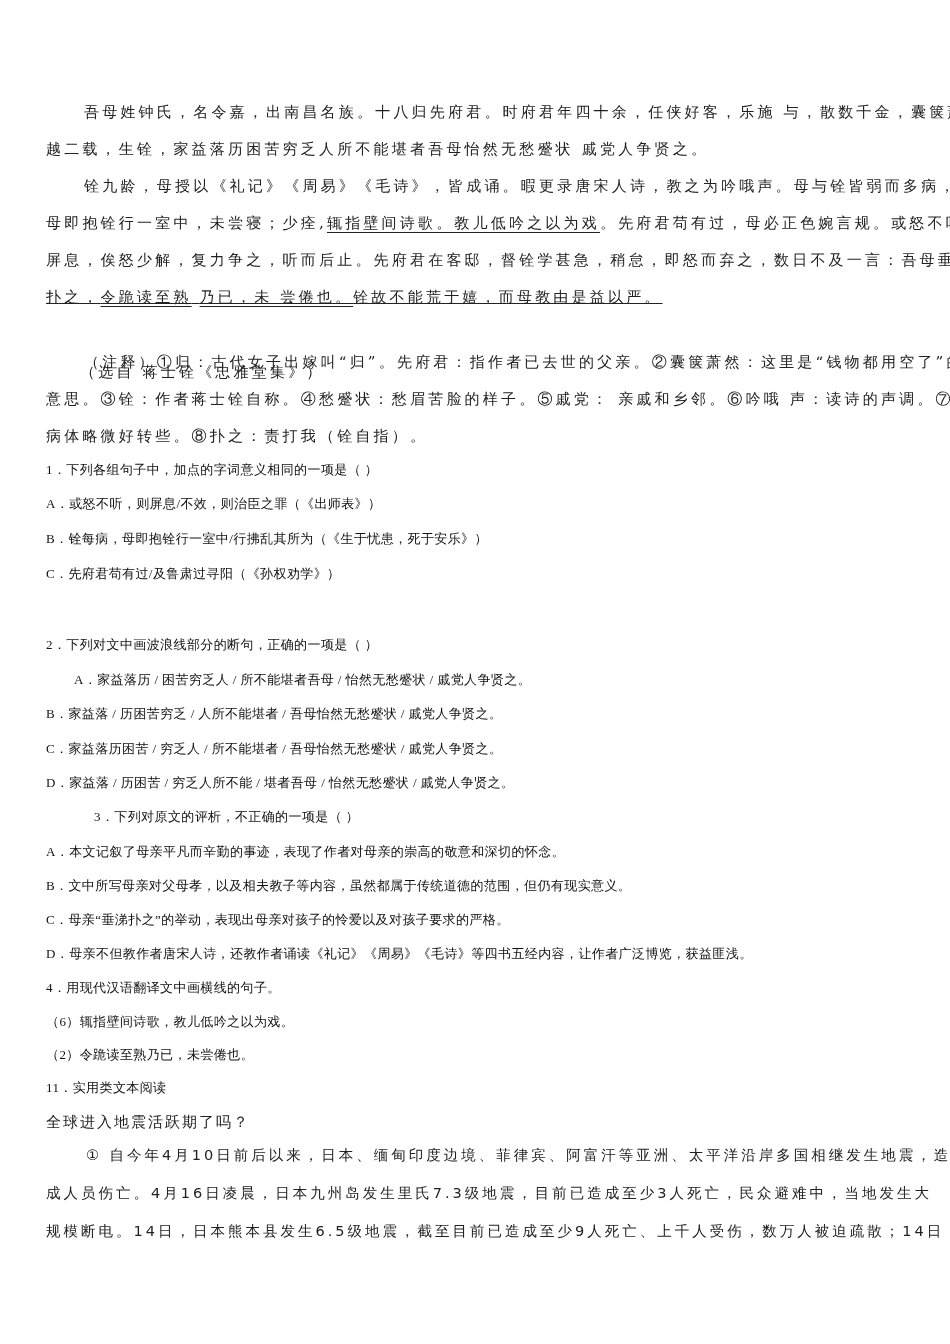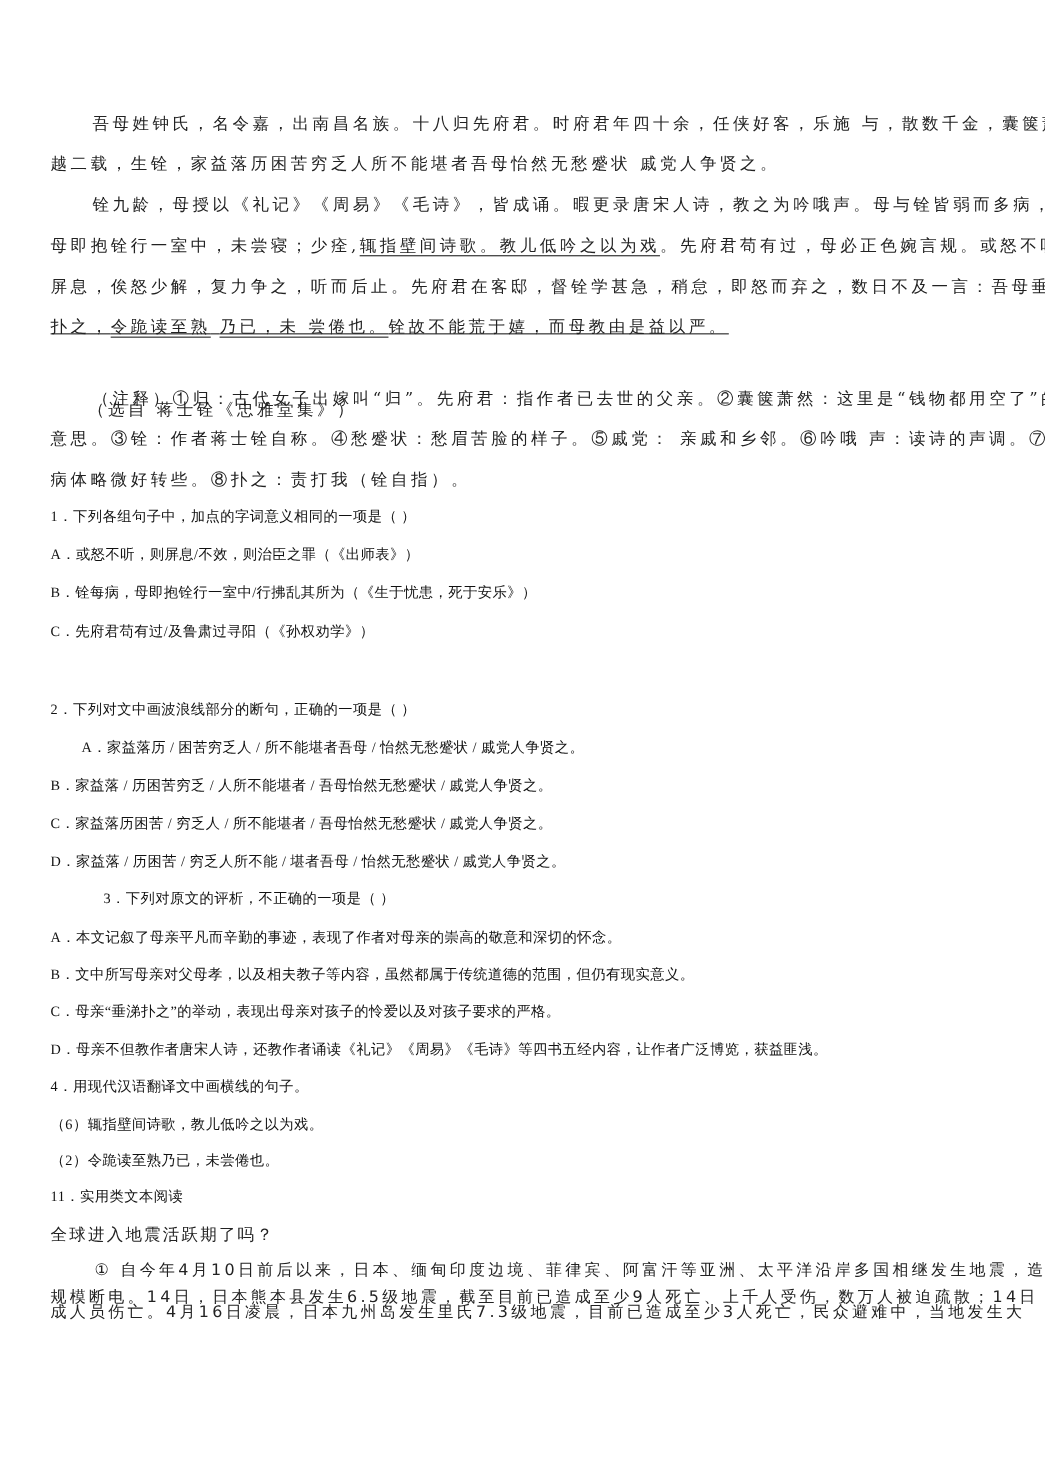--- a/index.html
+++ b/index.html
@@ -52,15 +52,15 @@
   <div class="line song" style="left:46px; top:944px;">D．母亲不但教作者唐宋人诗，还教作者诵读《礼记》《周易》《毛诗》等四书五经内容，让作者广泛博览，获益匪浅。</div>
 
   <div class="line song" style="left:46px; top:978px;">4．用现代汉语翻译文中画横线的句子。</div>
   <div class="line song" style="left:46px; top:1012px;">（6）辄指壁间诗歌，教儿低吟之以为戏。</div>
   <div class="line song" style="left:46px; top:1045px;">（2）令跪读至熟乃已，未尝倦也。</div>
 
   <div class="line song" style="left:46px; top:1078px;">11．实用类文本阅读</div>
   <div class="line kai" style="left:46px; top:1112px; letter-spacing:2px;text-align:right;">全球进入地震活跃期了吗？</div>
   <div class="line art" style="left:86px; top:1145px;">① 自今年4月10日前后以来，日本、缅甸印度边境、菲律宾、阿富汗等亚洲、太平洋沿岸多国相继发生地震，造</div>
   <div class="line art" style="left:46px; top:1183px;">成人员伤亡。4月16日凌晨，日本九州岛发生里氏7.3级地震，目前已造成至少3人死亡，民众避难中，当地发生大</div>
-  <div class="line art" style="left:46px; top:1170px;">规模断电。14日，日本熊本县发生6.5级地震，截至目前已造成至少9人死亡、上千人受伤，数万人被迫疏散；14日</div>
+  <div class="line art" style="left:46px; top:1221px;">规模断电。14日，日本熊本县发生6.5级地震，截至目前已造成至少9人死亡、上千人受伤，数万人被迫疏散；14日</div>
 
 </div>
 
 </body></html>

